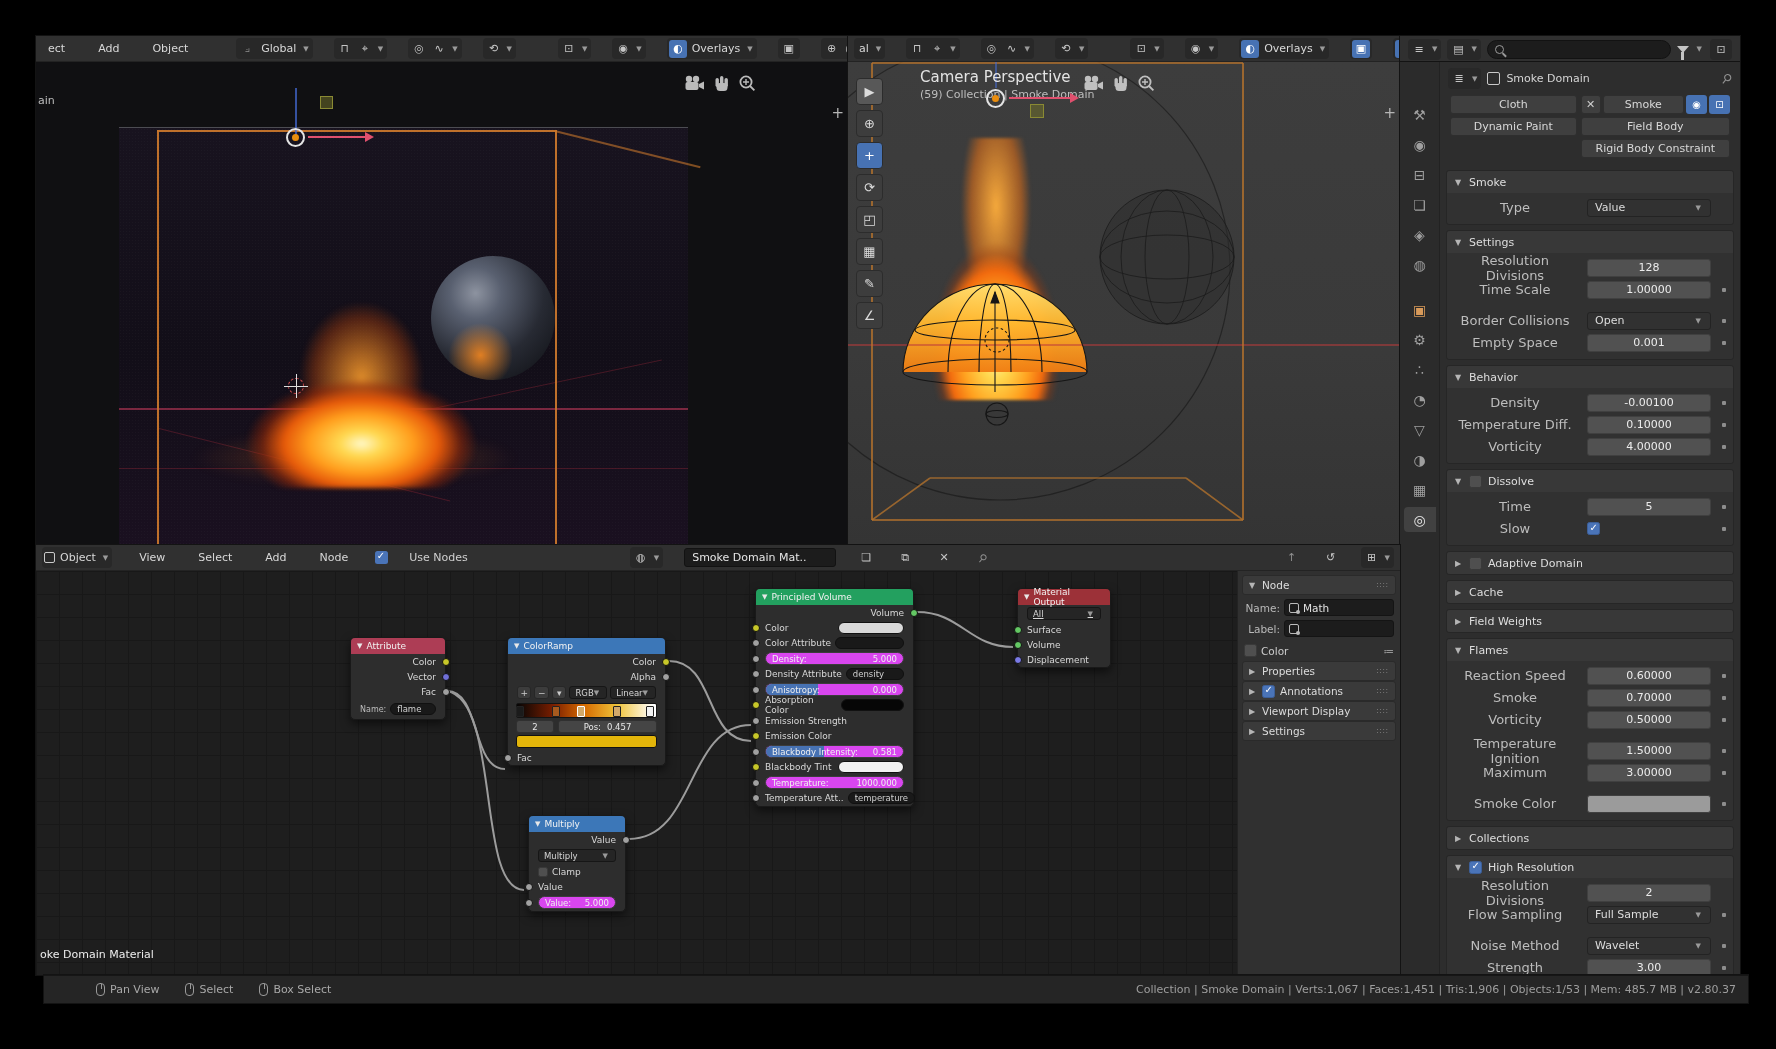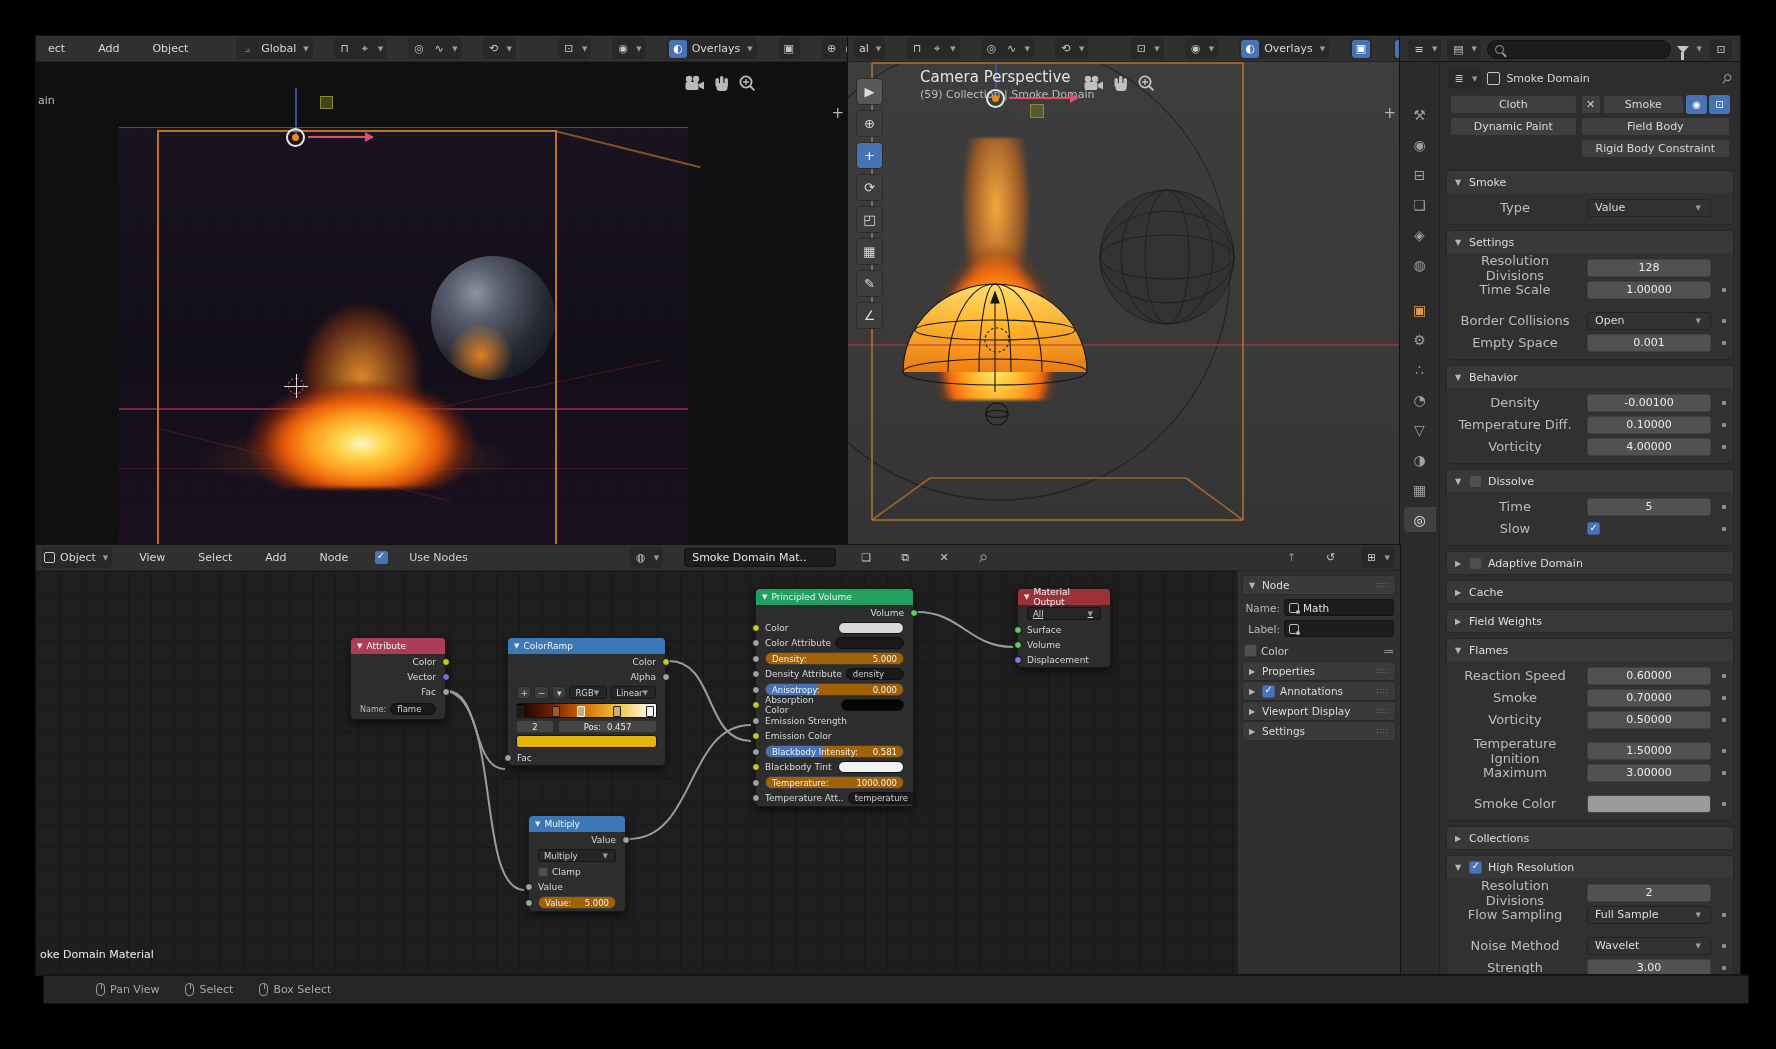--- a/index.html
+++ b/index.html
@@ -129,21 +129,21 @@
   .node{position:absolute;background:#2f2f2fe8;border:1px solid #191919;border-radius:5px;
         box-shadow:0 4px 10px rgba(0,0,0,.55);font-size:9px;color:#d8d8d8;}
   .nhead{height:16px;display:flex;align-items:center;gap:4px;padding:0 6px;border-radius:4px 4px 0 0;color:#f2f2f2;font-size:9px;}
   .nhead .narr{font-size:7px;color:#e8e8e8;}
   .nrow{position:relative;height:15px;display:flex;align-items:center;padding:0 9px;gap:4px;}
   .nrow.right{justify-content:flex-end;}
   .sock{position:absolute;width:8px;height:8px;border-radius:50%;border:1px solid #101010;top:3.5px;}
   .sock.l{left:-4.5px;}.sock.r{right:-4.5px;}
   .nfield{flex:1;height:12px;background:#191919;border:1px solid #101010;border-radius:6px;
           display:flex;align-items:center;padding:0 6px;color:#cfcfcf;font-size:8.5px;}
-  .nslider{flex:1;height:13px;background:#a16207;border:1px solid #3c3c3c;border-radius:7px;overflow:hidden;
+  .nslider{flex:1;height:13px;background:#d946ef;border:1px solid #3c3c3c;border-radius:7px;overflow:hidden;
            display:flex;align-items:center;padding:0 6px;font-size:8.5px;color:#f0f0f0;position:relative;}
   .nslider .fill{position:absolute;left:0;top:0;bottom:0;background:#4772b3;}
   .nslider .lab,.nslider .val{position:relative;z-index:1;}
   .nslider .val{margin-left:auto;}
   .ndd{flex:1;height:13px;background:#252525;border:1px solid #161616;border-radius:3px;display:flex;align-items:center;padding:0 5px;color:#d6d6d6;font-size:8.5px;}
   .ndd .carr{margin-left:auto;}
   .nswatch{width:66px;height:12px;border-radius:6px;border:1px solid #111;margin-left:auto;}
   .minib{width:17px;height:13px;background:#3c3c3c;border:1px solid #272727;border-radius:3px;display:flex;align-items:center;justify-content:center;font-size:9px;color:#ccc;}
   .ramp{height:15px;margin:2px 8px;border:1px solid #141414;border-radius:2px;position:relative;}
   .rmark{position:absolute;top:2px;width:8px;height:11px;border:1px solid #222;border-radius:1px;transform:translateX(-4px);}
@@ -1035,15 +1035,16 @@
         <div class="sitem">
           <span class="mouseico"></span>
           <span>Select</span>
         </div>
         <div class="sitem">
           <span class="mouseico"></span>
           <span>Box Select</span>
         </div>
       </div>
     <div class="spacer"></div>
+    <span style="color:#9e9e9e;">Collection | Smoke Domain | Verts:1,067 | Faces:1,451 | Tris:1,906 | Objects:1/53 | Mem: 485.7 MB | v2.80.37</span>
   </div>
 
 </div>
 
 </body></html>

